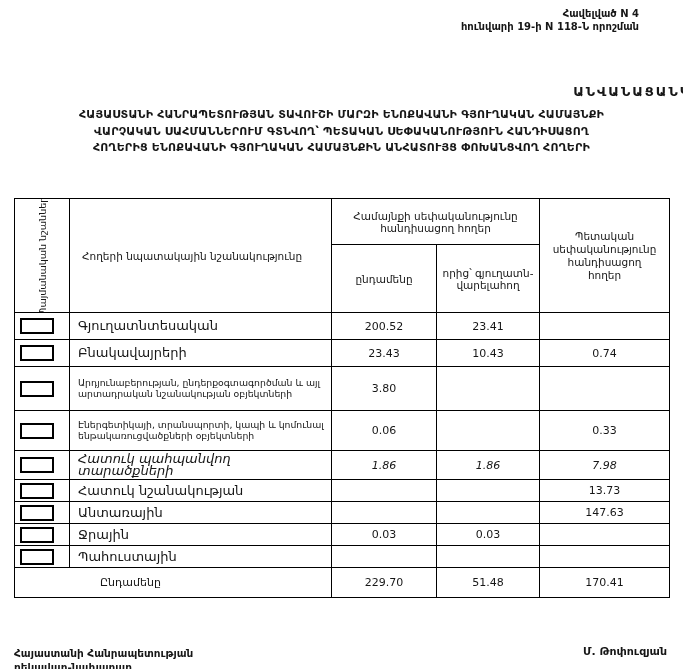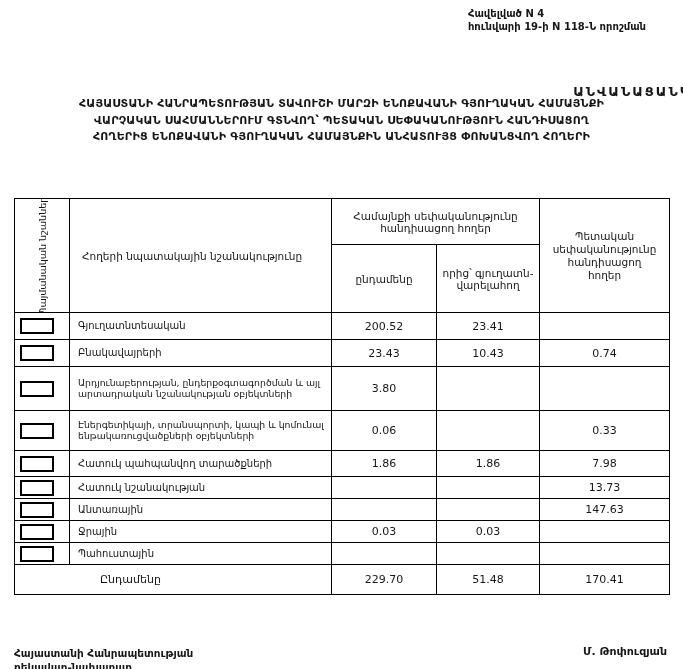--- a/index.html
+++ b/index.html
@@ -1,52 +1,52 @@
 <!DOCTYPE html>
 <html><head>
 <meta charset="utf-8">
 <style>
   html,body{margin:0;padding:0;background:#e8e8e8;}
   body{font-family:"DejaVu Sans",sans-serif;color:#161616;}
   .page{position:relative;width:683px;height:669px;background:#ffffff;overflow:hidden;}
 
-  .appendix-header{position:absolute;top:8px;right:37px;text-align:left;
+  .appendix-header{position:absolute;top:8px;right:44px;text-align:right;
     font-weight:bold;font-size:10px;line-height:12.5px;}
 
   .doc-title{position:absolute;top:84px;left:0;width:100%;text-align:right;
     font-weight:bold;font-size:13px;letter-spacing:2px;padding-left:8px;}
 
-  .doc-heading{position:absolute;top:96px;left:0;width:100%;text-align:center;
+  .doc-heading{position:absolute;top:107px;left:0;width:100%;text-align:center;
     font-weight:bold;font-size:11px;line-height:16.5px;letter-spacing:0.2px;}
 
   table.land{position:absolute;top:198px;left:14px;width:655px;
     border-collapse:collapse;table-layout:fixed;}
   .land th,.land td{border:1px solid #000;padding:2px 4px;vertical-align:middle;
     font-weight:normal;overflow:hidden;}
   .land th{font-size:10.5px;text-align:center;}
 
   .h1{height:46px;}
   .h2{height:68px;}
   .signs-h{position:relative;}
   .rot{position:absolute;top:50%;left:50%;transform:translate(-50%,-50%) rotate(-90deg);
     white-space:nowrap;font-size:9.5px;}
   .purpose-h{text-align:left !important;padding-left:12px !important;font-size:10.5px;}
   .sub-h{font-size:10px;line-height:12px;}
   .state-h{font-size:10px;line-height:13px;padding:2px 10px !important;}
 
   td.signs{padding:0 !important;}
   .box{width:30px;height:12px;border:2px solid #000;margin-left:5px;background:#fff;}
-  td.purpose{text-align:left;padding-left:8px;font-size:10px;line-height:12px;}
+  td.purpose{text-align:left;padding-left:8px;font-size:13px;line-height:12px;}
   td.purpose.small{font-size:9.3px;line-height:10.5px;}
   td.num{text-align:center;font-size:11px;}
 
   tr.r1,tr.r2{height:27px;}
   tr.r3{height:44px;}
   tr.r4{height:40px;}
-  tr.r5{height:26px;}
+  tr.r5{height:26px;font-style:italic;}
   tr.r6,tr.r7,tr.r8,tr.r9{height:22px;}
   tr.total-row{height:30px;}
   tr.total-row td{font-size:11px;}
   td.total-label{text-align:left;padding-left:85px;font-size:11px;}
 
   .footer-left{position:absolute;left:14px;top:611px;font-weight:bold;
     font-size:10.5px;line-height:13.5px;margin-top:36px;}
   .signature{position:absolute;right:16px;top:645px;font-weight:bold;font-size:11px;margin-left:36px;}
 </style>
 </head>

